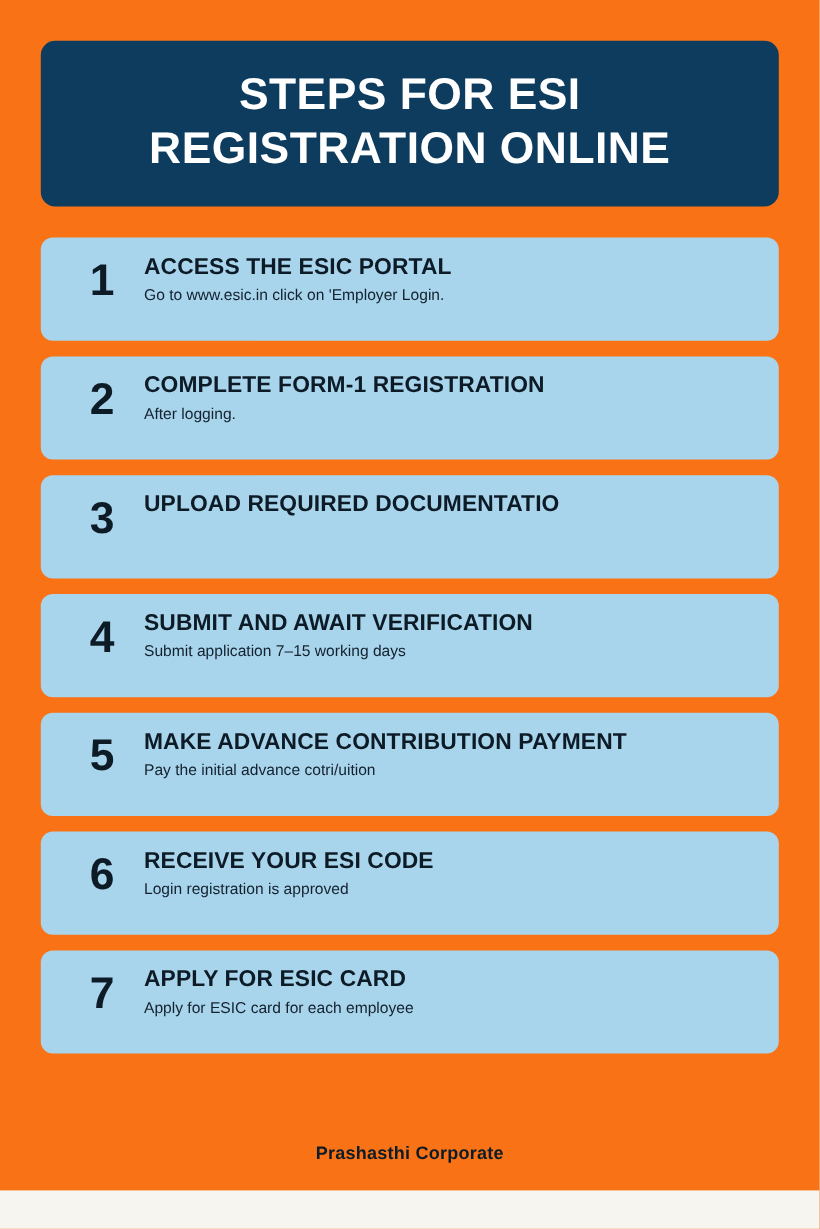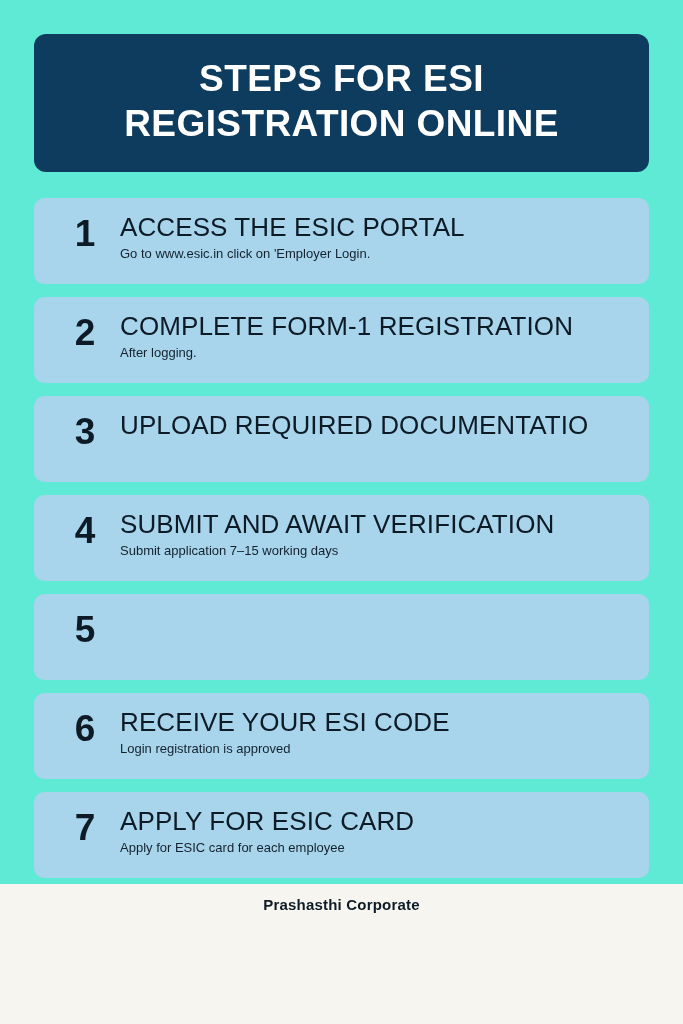--- a/index.html
+++ b/index.html
@@ -9,22 +9,22 @@
   body {
     width: 683px;
     height: 1024px;
     background: #f7f5f0;
     font-family: "Liberation Sans", sans-serif;
     overflow: hidden;
   }
   .poster {
     position: relative;
     width: 683px;
-    height: 884px;
-    background: #5eead4;
+    height: 992px;
+    background: #f97316;
     box-sizing: border-box;
     padding: 34px 34px 0 34px;
     display: flex;
     flex-direction: column;
   }
   .header {
     background: #0e3c5e;
     border-radius: 12px;
     padding: 22px 20px 26px 20px;
     text-align: center;
@@ -62,22 +62,22 @@
     font-weight: bold;
     line-height: 1.1;
     padding-top: 2px;
   }
   .step-body {
     flex: 1 1 auto;
     padding-right: 4px;
   }
   .step-title {
     color: #0d1b26;
-    font-size: 26px;
-    font-weight: normal;
+    font-size: 19px;
+    font-weight: bold;
     line-height: 1.2;
     letter-spacing: 0.1px;
     text-transform: uppercase;
     margin-bottom: 3px;
   }
   .step-desc {
     color: #13222e;
     font-size: 13px;
     line-height: 1.3;
     font-weight: normal;
@@ -131,20 +131,24 @@
     <div class="step">
       <div class="step-num">4</div>
       <div class="step-body">
         <div class="step-title">SUBMIT AND AWAIT VERIFICATION</div>
         <div class="step-desc">Submit application  7–15 working days</div>
       </div>
     </div>
 
     <div class="step">
       <div class="step-num">5</div>
+      <div class="step-body">
+        <div class="step-title">MAKE ADVANCE CONTRIBUTION PAYMENT</div>
+        <div class="step-desc">Pay the initial advance cotri/uition</div>
+      </div>
     </div>
 
     <div class="step">
       <div class="step-num">6</div>
       <div class="step-body">
         <div class="step-title">RECEIVE YOUR ESI CODE</div>
         <div class="step-desc">Login registration is approved</div>
       </div>
     </div>
 

